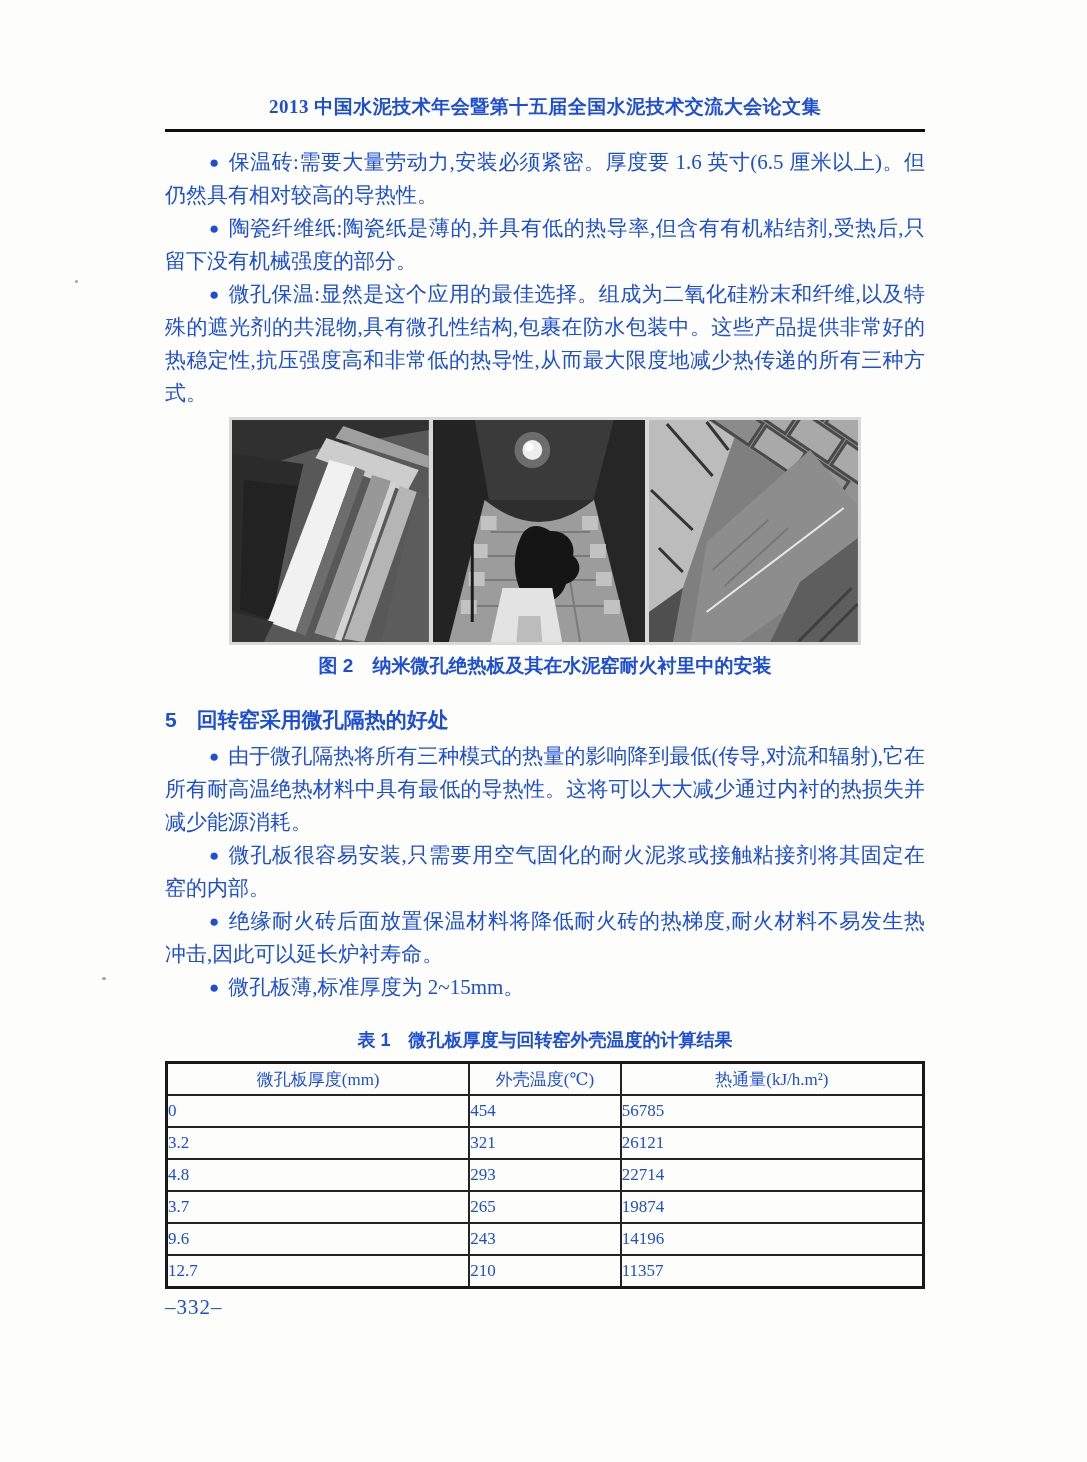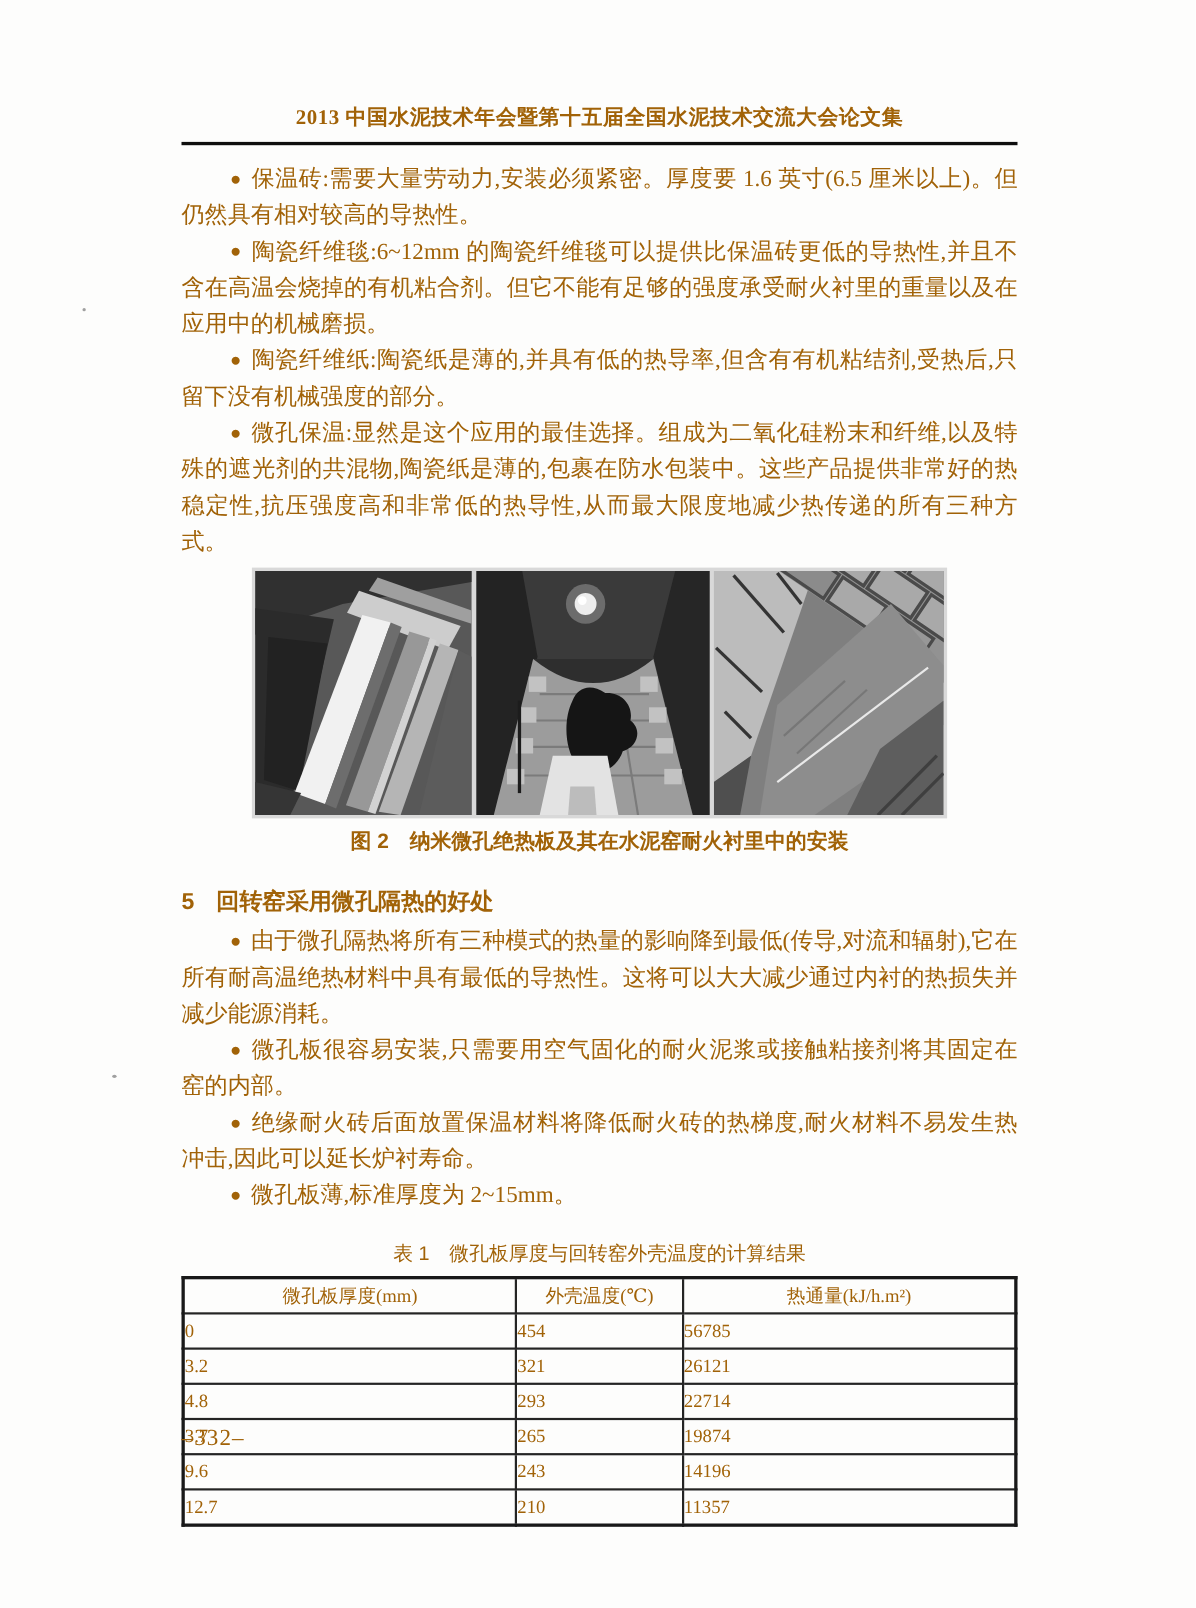--- a/index.html
+++ b/index.html
@@ -1,20 +1,20 @@
 <!DOCTYPE html>
 <html><head>
 <meta charset="utf-8">
 <style>
   html,body { margin:0; padding:0; background:#ffffff; }
   .page {
     position:relative;
     width:1087px; height:1462px;
     background:#fdfdfc;
-    color:#a16207;
+    color:#1d4ed8;
     font-family:"Liberation Serif","DejaVu Serif",serif;
     overflow:hidden;
   }
   .content { position:absolute; left:165px; top:94px; width:760px; }
 
   .doc-header { margin:0 0 9px 0; font-size:19px; font-weight:bold; text-align:center; letter-spacing:0.5px; }
   .header-rule { border:0; border-top:3px solid #0e0e0e; margin:0 0 14px 0; }
 
   .para {
     margin:0; font-size:21px; line-height:33px;
@@ -38,21 +38,21 @@
   .section-heading {
     margin:27px 0 6px 0;
     font-family:Liberation Sans, sans-serif;
     font-weight:bold; font-size:21px;
   }
   .section-number { margin-right:20px; }
 
   .table-caption {
     margin:24px 0 9px 0; text-align:center;
     font-family:"Liberation Sans","DejaVu Sans",sans-serif;
-    font-weight:normal; font-size:18px;
+    font-weight:bold; font-size:18px;
   }
 
   table.data-table { width:100%; border-collapse:collapse; border:3px solid #191919; }
   table.data-table th, table.data-table td {
     border:2px solid #242424; 
     font-size:17px; font-weight:normal; height:26px; padding:2px 0;
   }
   table.data-table col.c1 { width:40%; }
   table.data-table col.c2 { width:20%; }
   table.data-table col.c3 { width:40%; }
@@ -68,25 +68,24 @@
 
 <div class="page">
   <div class="content">
 
     <h1 class="doc-header">2013 中国水泥技术年会暨第十五届全国水泥技术交流大会论文集</h1>
     <hr class="header-rule">
 
     <div>
   <p class="para"><span class="bullet">●</span><span>保温砖:需要大量劳动力,安装必须紧密。厚度要 1.6 英寸(6.5 厘米以上)。但仍然具有相对较高的导热性。</span></p>
 
-  <p class="para"><span class="bullet">●</span><span>陶瓷纤维毯:6~12mm 的陶瓷纤维毯可以提供比保温砖更低的导热性,并且不含在高温会烧掉的有机粘合剂。但它不能有足够的强度承受耐火衬里的重量以及在应用中的机械磨损。</span></p>
 
   <p class="para"><span class="bullet">●</span><span>陶瓷纤维纸:陶瓷纸是薄的,并具有低的热导率,但含有有机粘结剂,受热后,只留下没有机械强度的部分。</span></p>
 
-  <p class="para"><span class="bullet">●</span><span>微孔保温:显然是这个应用的最佳选择。组成为二氧化硅粉末和纤维,以及特殊的遮光剂的共混物,陶瓷纸是薄的,包裹在防水包装中。这些产品提供非常好的热稳定性,抗压强度高和非常低的热导性,从而最大限度地减少热传递的所有三种方式。</span></p>
+  <p class="para"><span class="bullet">●</span><span>微孔保温:显然是这个应用的最佳选择。组成为二氧化硅粉末和纤维,以及特殊的遮光剂的共混物,具有微孔性结构,包裹在防水包装中。这些产品提供非常好的热稳定性,抗压强度高和非常低的热导性,从而最大限度地减少热传递的所有三种方式。</span></p>
 </div>
 
     <div class="photos-row">
       <div class="photo" style="width:198px">
         <svg viewBox="0 0 198 222" preserveAspectRatio="none">
           <rect width="198" height="222" fill="#585858"></rect>
           <polygon points="0,0 198,0 198,10 80,30 0,58" fill="#303030"></polygon>
           <polygon points="0,34 72,44 30,222 0,222" fill="#2b2b2b"></polygon>
           <polygon points="12,60 66,66 40,200 8,190" fill="#222222"></polygon>
           <polygon points="95,18 188,50 176,72 84,38" fill="#cdcdcd"></polygon>

